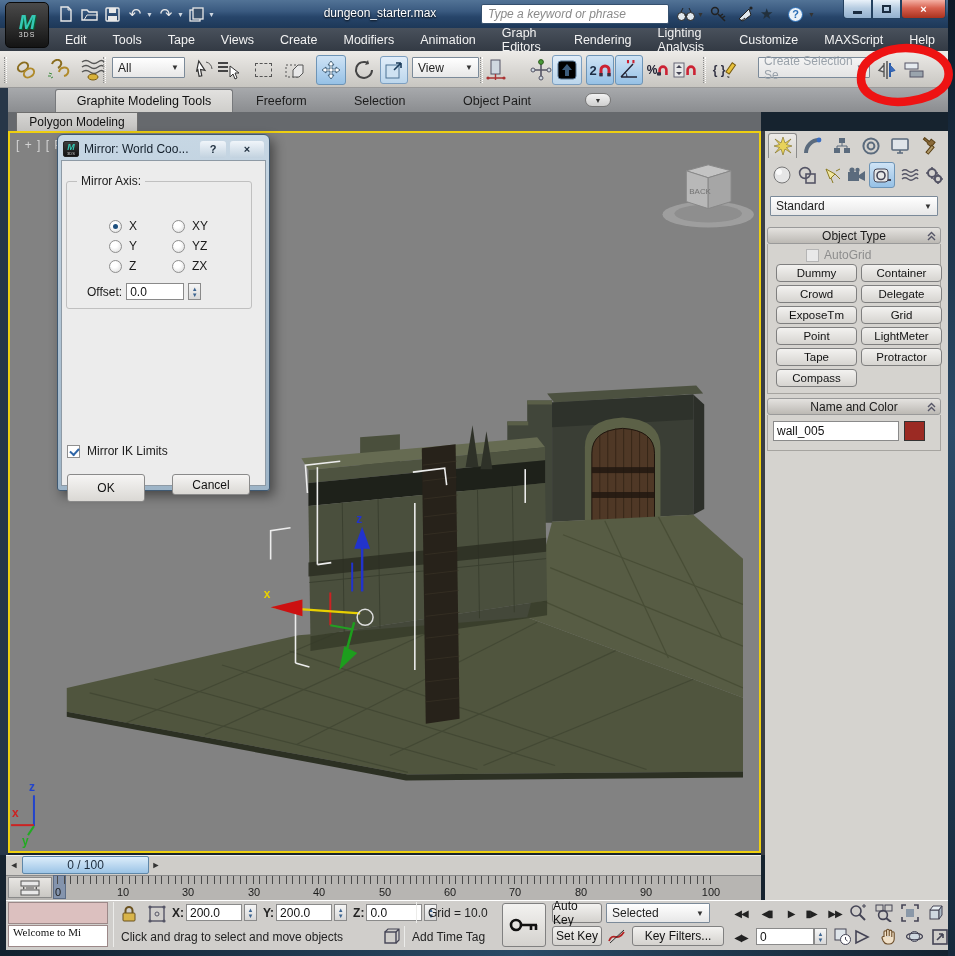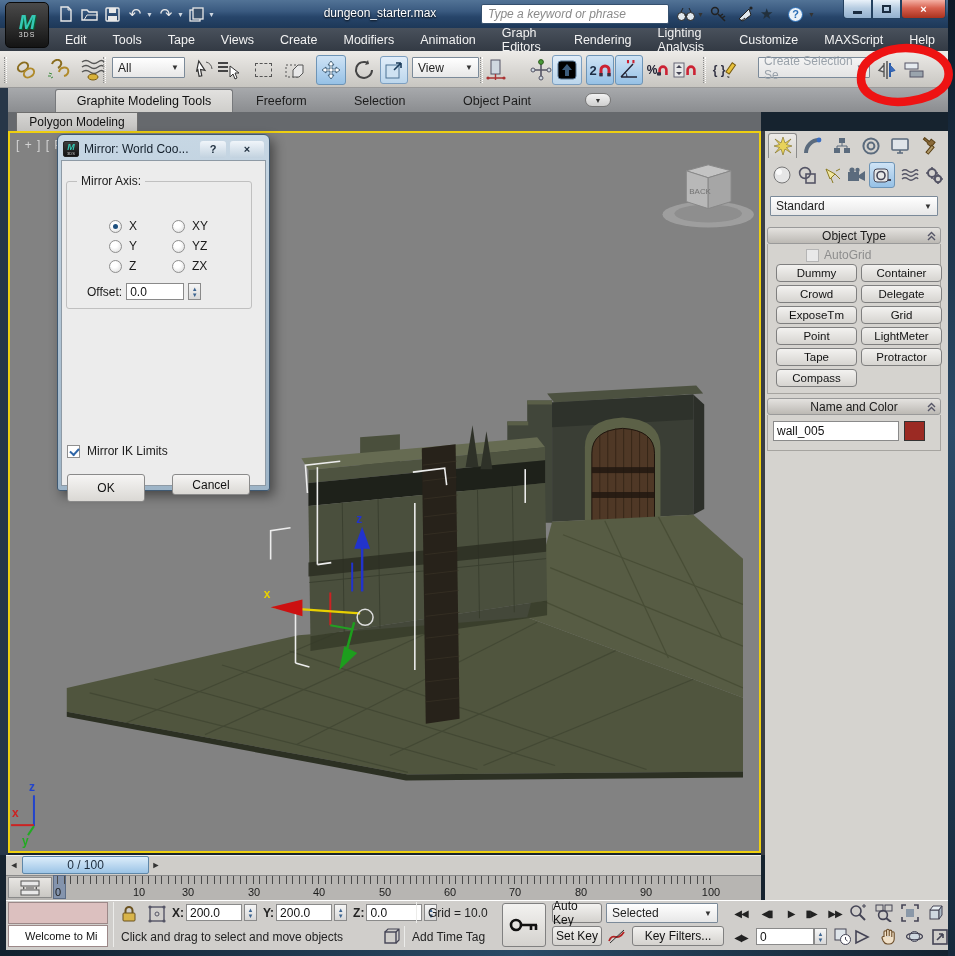--- a/index.html
+++ b/index.html
@@ -87,21 +87,21 @@
 #ruler{left:6px;top:875px;width:755px;height:25px;background:#b7b5b2;border-top:1px solid #8a8a8a}
 #mce{left:8px;top:877px;width:44px;height:21px;background:linear-gradient(#e8e6e3,#c9c7c3);border:1px solid #8a8a8a;display:flex;align-items:center;justify-content:center}
 #ruler-ticks{position:absolute;left:53px;top:875px;width:662px;height:25px}
 .rtick{position:absolute;top:1px;width:1px;height:8px;background:#4a4a4a}
 .rnum{position:absolute;top:11px;width:22px;text-align:center;font-size:11px;color:#1c1c1c}
 #frame-marker{position:absolute;left:0px;top:0px;width:13px;height:24px;background:#8494ad;border:1px solid #5c6c85}
 
 #statusbar{left:6px;top:900px;width:942px;height:50px;background:#d0cecb;border-top:1px solid #fff}
 .srow{position:absolute;display:flex;align-items:center}
 #listener-pink{left:8px;top:902px;width:100px;height:22px;background:#dcc0bf;border:1px solid #9c8888}
-#listener-white{left:8px;top:925px;width:100px;height:22px;background:#fff;border:1px solid #9c8888;display:flex;align-items:center;padding:0 16px;font-family:Liberation Sans, sans-serif;font-size:11px;white-space:nowrap;overflow:hidden}
+#listener-white{left:8px;top:925px;width:100px;height:22px;background:#fff;border:1px solid #9c8888;display:flex;padding:0 4px;font-family:Liberation Serif, serif;font-size:11px;white-space:nowrap;overflow:hidden}
 .clabel{font-size:12px;color:#222;font-weight:bold}
 .cfield{background:#fff;border:1px solid #8a8a8a;height:17px;display:flex;align-items:center;padding:0 3px;font-size:12px}
 .sbtn{position:absolute;background:linear-gradient(#f3f2f0,#d4d2ce);border:1px solid #808080;border-radius:3px;font-size:12px;display:flex;align-items:center;justify-content:center}
 .pb{position:absolute;font-size:10px;color:#222;letter-spacing:-1px;display:flex;align-items:center;justify-content:center;width:22px;height:18px}
 .navi{position:absolute;width:20px;height:19px;display:flex;align-items:center;justify-content:center}
 
 #redcircle{left:850px;top:38px;width:110px;height:78px;z-index:60;pointer-events:none}
 .etch{position:absolute;width:1px;background:#a5a3a0;border-right:1px solid #ececea}
 </style>
 </head>
@@ -706,21 +706,21 @@
     <svg width="22" height="16">
       <rect x="2" y="1" width="18" height="5" fill="#e8e8e8" stroke="#555"></rect>
       <rect x="2" y="10" width="18" height="5" fill="#e8e8e8" stroke="#555"></rect>
       <path d="M6,8 l-2,-1.5 v3 z M16,8 l2,-1.5 v3 z" fill="#555"></path>
       <path d="M7,8 h8" stroke="#555"></path>
     </svg>
   </div>
 <div id="ruler-ticks">
   <div id="frame-marker"></div>
   <span class="rnum" style="left:-6px">0</span>
-  <span class="rnum" style="left:75px">10</span>
+  <span class="rnum" style="left:59px">10</span>
   <span class="rnum" style="left:124px">30</span>
   <span class="rnum" style="left:190px">30</span>
   <span class="rnum" style="left:255px">40</span>
   <span class="rnum" style="left:321px">50</span>
   <span class="rnum" style="left:386px">60</span>
   <span class="rnum" style="left:451px">70</span>
   <span class="rnum" style="left:517px">80</span>
   <span class="rnum" style="left:582px">90</span>
   <span class="rnum" style="left:647px">100</span>
 <div class="rtick" style="left: 4px;"></div>
@@ -880,21 +880,21 @@
 <div class="etch" style="left:404px;top:926px;height:21px"></div>
 <span class="abs" style="left:412px;top:930px;font-size:12px;color:#222">Add Time Tag</span>
 <div class="sbtn" style="left:502px;top:903px;width:44px;height:44px">
     <svg width="30" height="18">
       <circle cx="7" cy="9" r="5" fill="none" stroke="#111" stroke-width="2.6"></circle>
       <path d="M12,9 h16 M22,9 v5 M27,9 v5" stroke="#111" stroke-width="2.6" fill="none"></path>
     </svg>
   </div>
 <div class="sbtn" style="left:552px;top:903px;width:50px;height:20px">Auto Key</div>
 <div class="sbtn" style="left:552px;top:926px;width:50px;height:20px">Set Key</div>
-<div class="ddl" style="left:606px;top:903px;width:112px;height:20px">
+<div class="ddl" style="left:606px;top:903px;width:104px;height:20px">
     <span>Selected</span>
     <span class="arrow">▼</span>
   </div>
 <span class="abs" style="left:607px;top:927px">
     <svg width="20" height="18">
       <path d="M2,14 C6,4 10,16 17,5" fill="none" stroke="#b22222" stroke-width="1.8"></path>
       <path d="M3,16 L17,3" stroke="#333"></path>
     </svg>
   </span>
 <div class="sbtn" style="left:632px;top:926px;width:92px;height:20px">Key Filters...</div>

